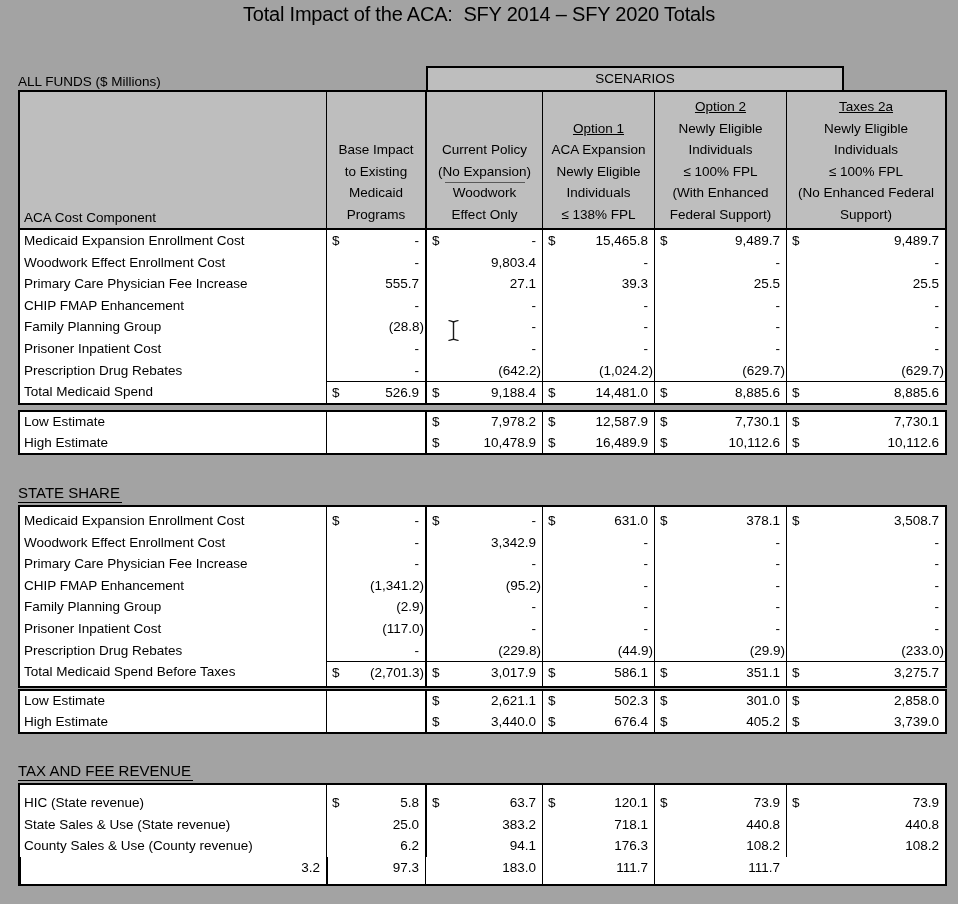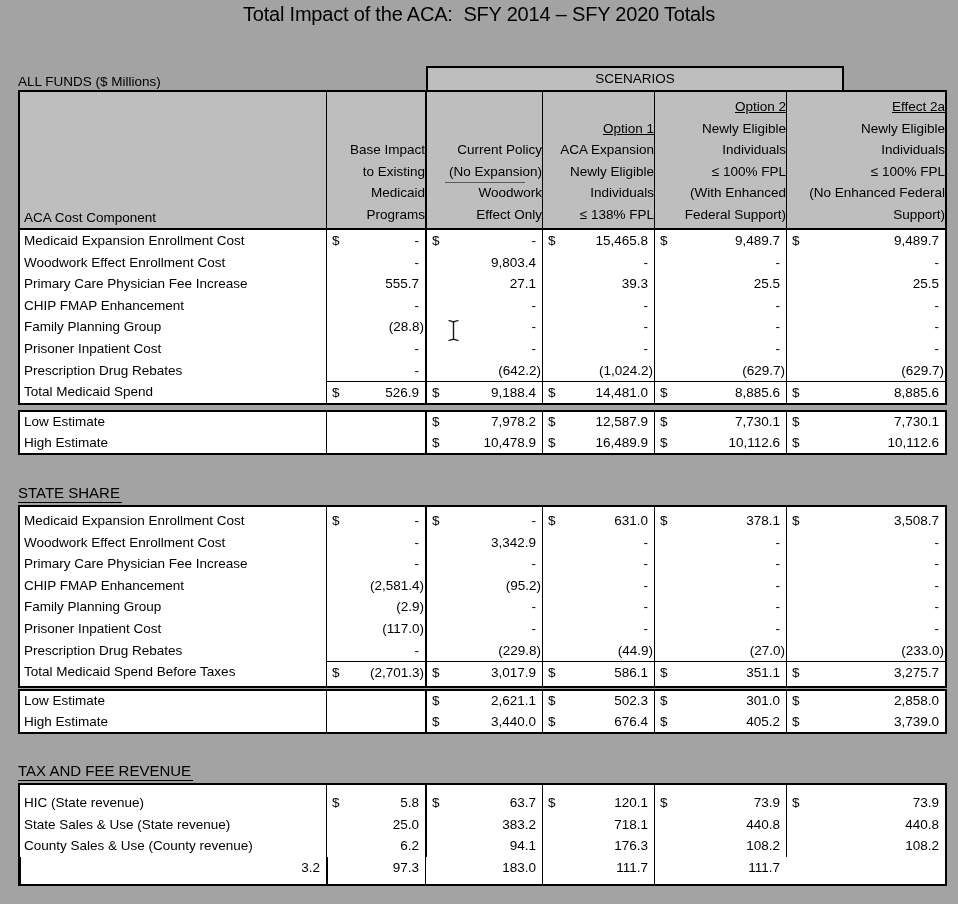--- a/index.html
+++ b/index.html
@@ -20,21 +20,21 @@
   .tbl{position:absolute;left:18px;display:grid;
        grid-template-columns:306px 99px 117px 112px 132px 159px;
        border:2px solid #000;background:#fff;}
   .cell{box-sizing:border-box;min-width:0;}
   .c1,.c3,.c4,.c5{border-left:1.5px solid #000;}
   .c2{border-left:2px solid #000;}
 
   .hdr{background:#bebebe;border-bottom:2px solid #000;height:138px;font-size:13.5px;}
   .hlab{display:flex;align-items:flex-end;padding:0 0 3px 4px;}
   .hcol{display:flex;flex-direction:column;justify-content:flex-end;
-        text-align:right;padding-bottom:3px;}
+        text-align:center;padding-bottom:3px;}
   .hline{height:21.5px;line-height:21.5px;white-space:nowrap;}
   .hline.u{text-decoration:underline;}
   .hline.o{position:relative;}
   .hline.o::before{content:"";position:absolute;top:0;left:50%;transform:translateX(-50%);
                    width:80px;border-top:1.2px solid #595959;}
 
   .row{height:21.6px;line-height:21.6px;font-size:13.5px;}
   .erow{height:20.5px;line-height:20.5px;font-size:13.5px;}
   .lab{padding-left:4px;white-space:nowrap;overflow:hidden;}
   .vcell{position:relative;text-align:right;padding-right:6px;white-space:nowrap;}
@@ -90,21 +90,21 @@
       </div>
       <div class="cell c4 hdr hcol">
         <div class="hline u">Option 2</div>
         <div class="hline">Newly Eligible</div>
         <div class="hline">Individuals</div>
         <div class="hline">≤ 100% FPL</div>
         <div class="hline">(With Enhanced</div>
         <div class="hline">Federal Support)</div>
       </div>
       <div class="cell c5 hdr hcol">
-        <div class="hline u">Effect 2a</div>
+        <div class="hline u">Taxes 2a</div>
         <div class="hline">Newly Eligible</div>
         <div class="hline">Individuals</div>
         <div class="hline">≤ 100% FPL</div>
         <div class="hline">(No Enhanced Federal</div>
         <div class="hline">Support)</div>
       </div>
       <div class="cell c0 lab row">Medicaid Expansion Enrollment Cost</div>
       <div class="cell c1 vcell row"><span class="dol">$</span><span>-</span></div>
       <div class="cell c2 vcell row"><span class="dol">$</span><span>-</span></div>
       <div class="cell c3 vcell row"><span class="dol">$</span><span>15,465.8</span></div>
@@ -188,42 +188,42 @@
       <div class="cell c3 vcell row"><span>-</span></div>
       <div class="cell c4 vcell row"><span>-</span></div>
       <div class="cell c5 vcell row"><span>-</span></div>
       <div class="cell c0 lab row">Primary Care Physician Fee Increase</div>
       <div class="cell c1 vcell row"><span>-</span></div>
       <div class="cell c2 vcell row"><span>-</span></div>
       <div class="cell c3 vcell row"><span>-</span></div>
       <div class="cell c4 vcell row"><span>-</span></div>
       <div class="cell c5 vcell row"><span>-</span></div>
       <div class="cell c0 lab row">CHIP FMAP Enhancement</div>
-      <div class="cell c1 vcell row"><span class="neg">(2,581.4)</span></div>
+      <div class="cell c1 vcell row"><span class="neg">(1,341.2)</span></div>
       <div class="cell c2 vcell row"><span class="neg">(95.2)</span></div>
       <div class="cell c3 vcell row"><span>-</span></div>
       <div class="cell c4 vcell row"><span>-</span></div>
       <div class="cell c5 vcell row"><span>-</span></div>
       <div class="cell c0 lab row">Family Planning Group</div>
       <div class="cell c1 vcell row"><span class="neg">(2.9)</span></div>
       <div class="cell c2 vcell row"><span>-</span></div>
       <div class="cell c3 vcell row"><span>-</span></div>
       <div class="cell c4 vcell row"><span>-</span></div>
       <div class="cell c5 vcell row"><span>-</span></div>
       <div class="cell c0 lab row">Prisoner Inpatient Cost</div>
       <div class="cell c1 vcell row"><span class="neg">(117.0)</span></div>
       <div class="cell c2 vcell row"><span>-</span></div>
       <div class="cell c3 vcell row"><span>-</span></div>
       <div class="cell c4 vcell row"><span>-</span></div>
       <div class="cell c5 vcell row"><span>-</span></div>
       <div class="cell c0 lab row">Prescription Drug Rebates</div>
       <div class="cell c1 vcell row"><span>-</span></div>
       <div class="cell c2 vcell row"><span class="neg">(229.8)</span></div>
       <div class="cell c3 vcell row"><span class="neg">(44.9)</span></div>
-      <div class="cell c4 vcell row"><span class="neg">(27.0)</span></div>
+      <div class="cell c4 vcell row"><span class="neg">(29.9)</span></div>
       <div class="cell c5 vcell row"><span class="neg">(233.0)</span></div>
       <div class="cell c0 lab row">Total Medicaid Spend Before Taxes</div>
       <div class="cell c1 vcell row sum"><span class="dol">$</span><span class="neg">(2,701.3)</span></div>
       <div class="cell c2 vcell row sum"><span class="dol">$</span><span>3,017.9</span></div>
       <div class="cell c3 vcell row sum"><span class="dol">$</span><span>586.1</span></div>
       <div class="cell c4 vcell row sum"><span class="dol">$</span><span>351.1</span></div>
       <div class="cell c5 vcell row sum"><span class="dol">$</span><span>3,275.7</span></div>
       <div class="cell c0" style="height: 3px;"></div>
       <div class="cell c1" style="height: 3px;"></div>
       <div class="cell c2" style="height: 3px;"></div>

